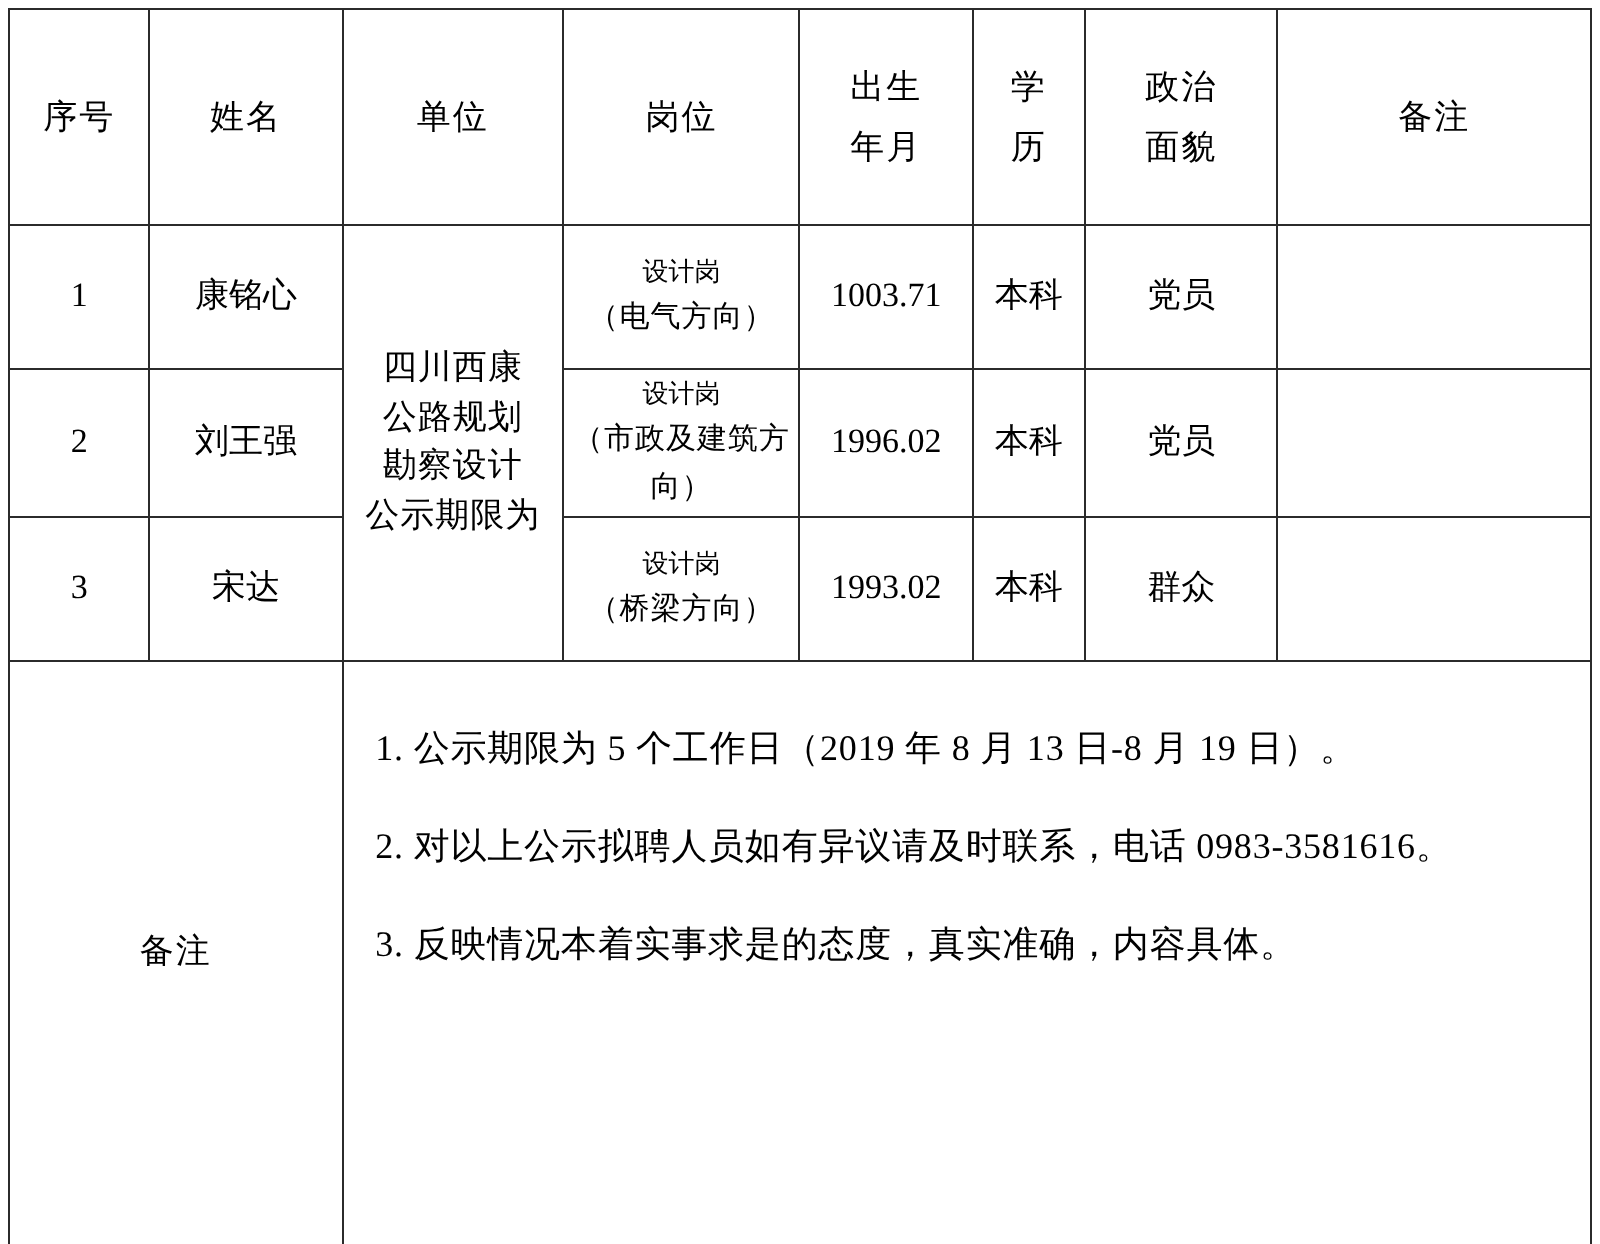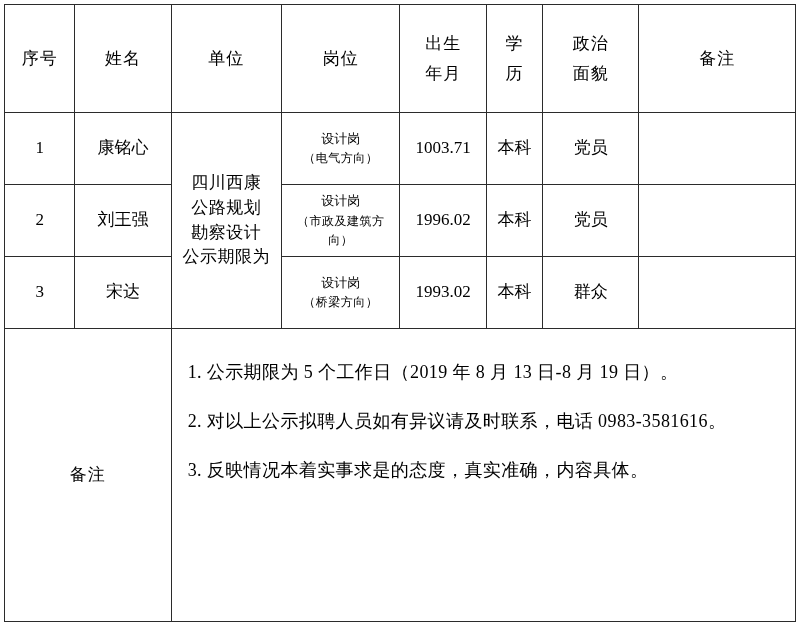--- a/index.html
+++ b/index.html
@@ -66,21 +66,21 @@
     display: block;
     white-space: nowrap;
   }
   .post-main {
     display: block;
     font-size: 13px;
     line-height: 1.6;
   }
   .post-sub {
     display: block;
-    font-size: 12px;
+    font-size: 15px;
     line-height: 1.6;
     letter-spacing: 0.5px;
   }
   .num {
     font-size: 17px;
     font-family: "Liberation Serif", "DejaVu Serif", serif;
   }
   .remark-label {
     font-size: 19px;
     vertical-align: middle;

